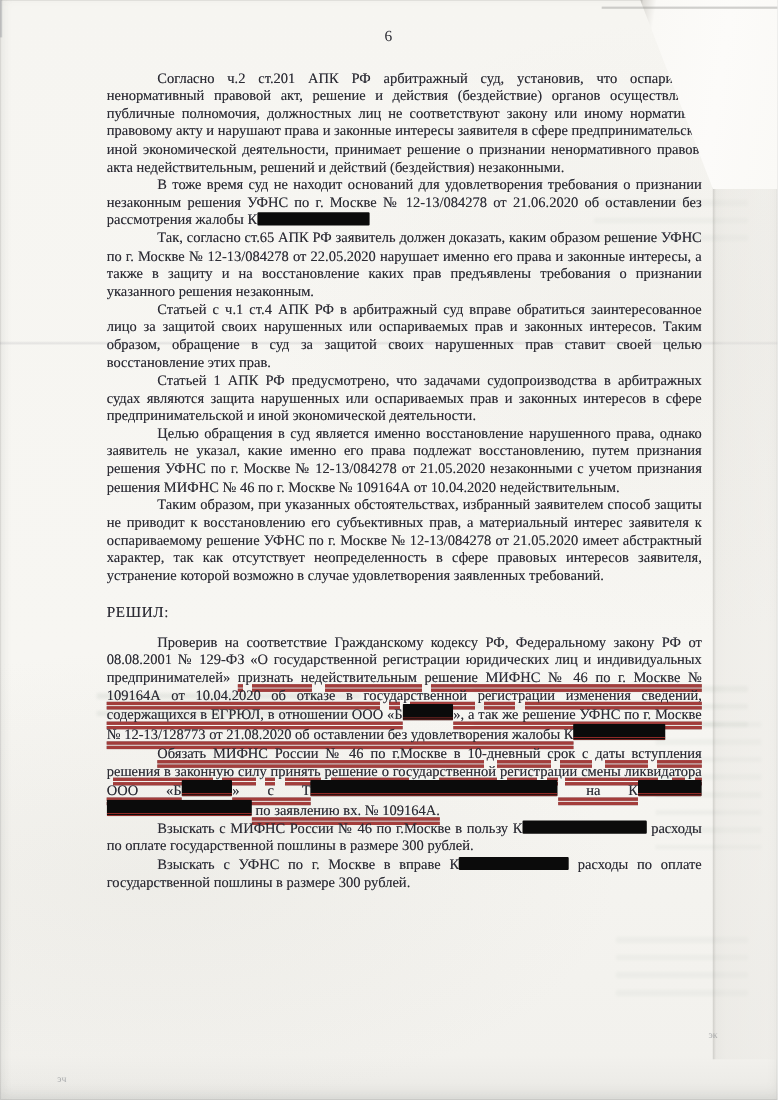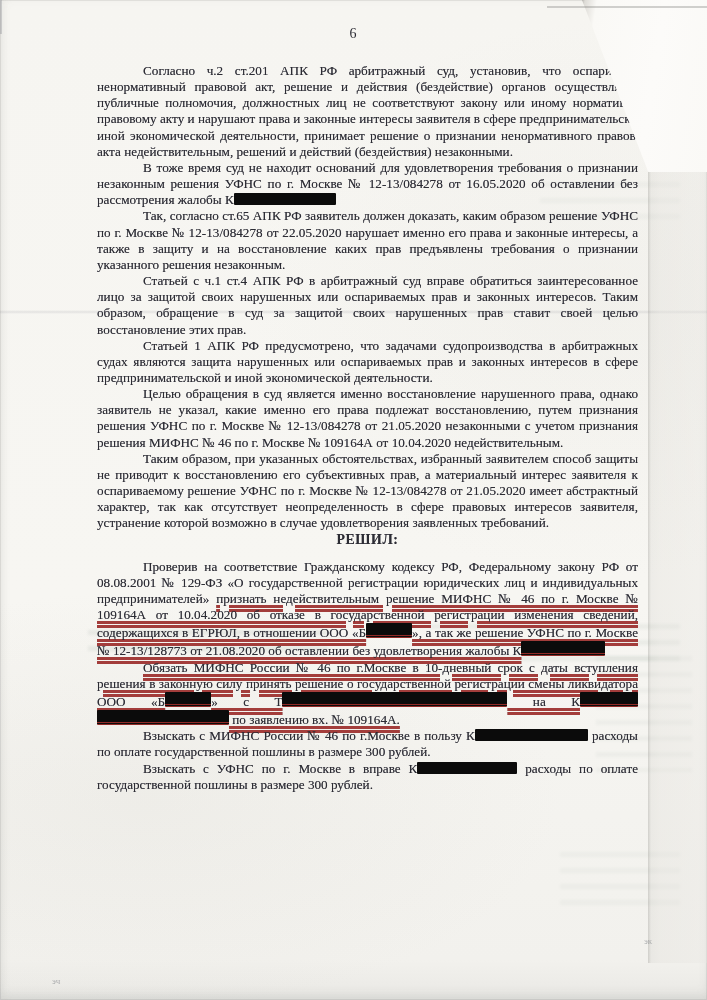--- a/index.html
+++ b/index.html
@@ -23,22 +23,22 @@
   .content{
     position:absolute;left:97px;top:63px;width:541px;z-index:3;
     font-size:13.2px;line-height:16.15px;
     text-shadow:0 0 .5px rgba(44,44,60,.55);
   }
   .para{
     text-align:justify;text-indent:46px;margin:0;
   }
   .para.overhang{margin-right:-16px;}
   .heading{
-    text-align:center;font-weight:bold;font-size:13.8px;
-    letter-spacing:.6px;margin:0 0 11px 0;text-indent:0;
+    font-weight:normal;font-size:13.8px;
+    letter-spacing:.6px;margin:17px 0 11px 0;text-indent:0;
   }
   .ul{
     text-decoration-line:underline;
     text-decoration-style:double;
     text-decoration-color:rgba(168,48,45,.85);
     text-decoration-thickness:3px;
     text-underline-offset:2px;
   }
   .redact{
     display:inline-block;height:12px;background:#0b0b0b;
@@ -88,21 +88,21 @@
   <div class="bleed b5"></div>
   <div class="mark m1">эч</div>
   <div class="mark m2">эк</div>
   <div class="m3"></div>
   <div class="crease"></div>
 
   <div class="pagenum">6</div>
 
   <div class="content">
       <div class="para overhang"><span class="tx">Согласно ч.2 ст.201 АПК РФ арбитражный суд, установив, что оспариваемый ненормативный правовой акт, решение и действия (бездействие) органов осуществляющих публичные полномочия, должностных лиц не соответствуют закону или иному нормативному правовому акту и нарушают права и законные интересы заявителя в сфере предпринимательской и иной экономической деятельности, принимает решение о признании ненормативного правового акта недействительным, решений и действий (бездействия) незаконными.</span></div>
-      <div class="para"><span class="tx">В тоже время суд не находит оснований для удовлетворения требования о признании незаконным решения УФНС по г. Москве № 12-13/084278 от 16.05.2020 об оставлении без рассмотрения жалобы К</span><span class="redact" style="width: 102px;"></span></div>
+      <div class="para"><span class="tx">В тоже время суд не находит оснований для удовлетворения требования о признании незаконным решения УФНС по г. Москве № 12-13/084278 от 21.06.2020 об оставлении без рассмотрения жалобы К</span><span class="redact" style="width: 102px;"></span></div>
       <div class="para"><span class="tx">Так, согласно ст.65 АПК РФ заявитель должен доказать, каким образом решение УФНС по г. Москве № 12-13/084278 от 22.05.2020 нарушает именно его права и законные интересы, а также в защиту и на восстановление каких прав предъявлены требования о признании указанного решения незаконным.</span></div>
       <div class="para"><span class="tx">Статьей с ч.1 ст.4 АПК РФ в арбитражный суд вправе обратиться заинтересованное лицо за защитой своих нарушенных или оспариваемых прав и законных интересов. Таким образом, обращение в суд за защитой своих нарушенных прав ставит своей целью восстановление этих прав.</span></div>
       <div class="para"><span class="tx">Статьей 1 АПК РФ предусмотрено, что задачами судопроизводства в арбитражных судах являются защита нарушенных или оспариваемых прав и законных интересов в сфере предпринимательской и иной экономической деятельности.</span></div>
       <div class="para"><span class="tx">Целью обращения в суд является именно восстановление нарушенного права, однако заявитель не указал, какие именно его права подлежат восстановлению, путем признания решения УФНС по г. Москве № 12-13/084278 от 21.05.2020 незаконными с учетом признания решения МИФНС № 46 по г. Москве № 109164А от 10.04.2020 недействительным.</span></div>
       <div class="para"><span class="tx">Таким образом, при указанных обстоятельствах, избранный заявителем способ защиты  не приводит к восстановлению его субъективных прав, а материальный интерес заявителя к оспариваемому решение УФНС по г. Москве № 12-13/084278 от 21.05.2020 имеет абстрактный характер, так как отсутствует неопределенность в сфере правовых интересов заявителя, устранение которой возможно в случае удовлетворения заявленных требований.</span></div>
       <div class="heading">РЕШИЛ:</div>
       <div class="para"><span class="tx">Проверив на соответствие Гражданскому кодексу РФ, Федеральному закону РФ от 08.08.2001 № 129-ФЗ «О государственной регистрации юридических лиц и индивидуальных предпринимателей» </span><span class="ul">признать недействительным решение МИФНС № 46 по г. Москве № 109164А от 10.04.2020  об отказе в государственной регистрации изменения сведений, содержащихся в ЕГРЮЛ, в отношении ООО «Б</span><span class="redact ul" style="width: 46px;"></span><span class="ul">», а так же решение УФНС по г. Москве № 12-13/128773 от 21.08.2020 об оставлении без удовлетворения жалобы К</span><span class="redact ul" style="width: 84px;"></span></div>
       <div class="para"><span class="ul">Обязать МИФНС России № 46 по г.Москве в 10-дневный срок с даты вступления решения в законную силу принять решение о государственной регистрации смены ликвидатора ООО «Б</span><span class="redact ul" style="width: 46px;"></span><span class="ul">» с Т</span><span class="redact ul" style="width: 225px;"></span><span class="ul"> на К</span><span class="redact ul" style="width: 58px;"></span><span class="tx"> </span><span class="redact ul" style="width: 132px;"></span><span class="ul"> по заявлению вх. № 109164А.</span></div>
       <div class="para"><span class="tx">Взыскать с МИФНС России № 46 по г.Москве в пользу К</span><span class="redact" style="width: 113px;"></span><span class="tx"> расходы по оплате государственной пошлины в размере 300 рублей.</span></div>
       <div class="para"><span class="tx">Взыскать с УФНС по г. Москве в вправе К</span><span class="redact" style="width: 100px;"></span><span class="tx"> расходы по оплате государственной пошлины в размере 300 рублей.</span></div>

